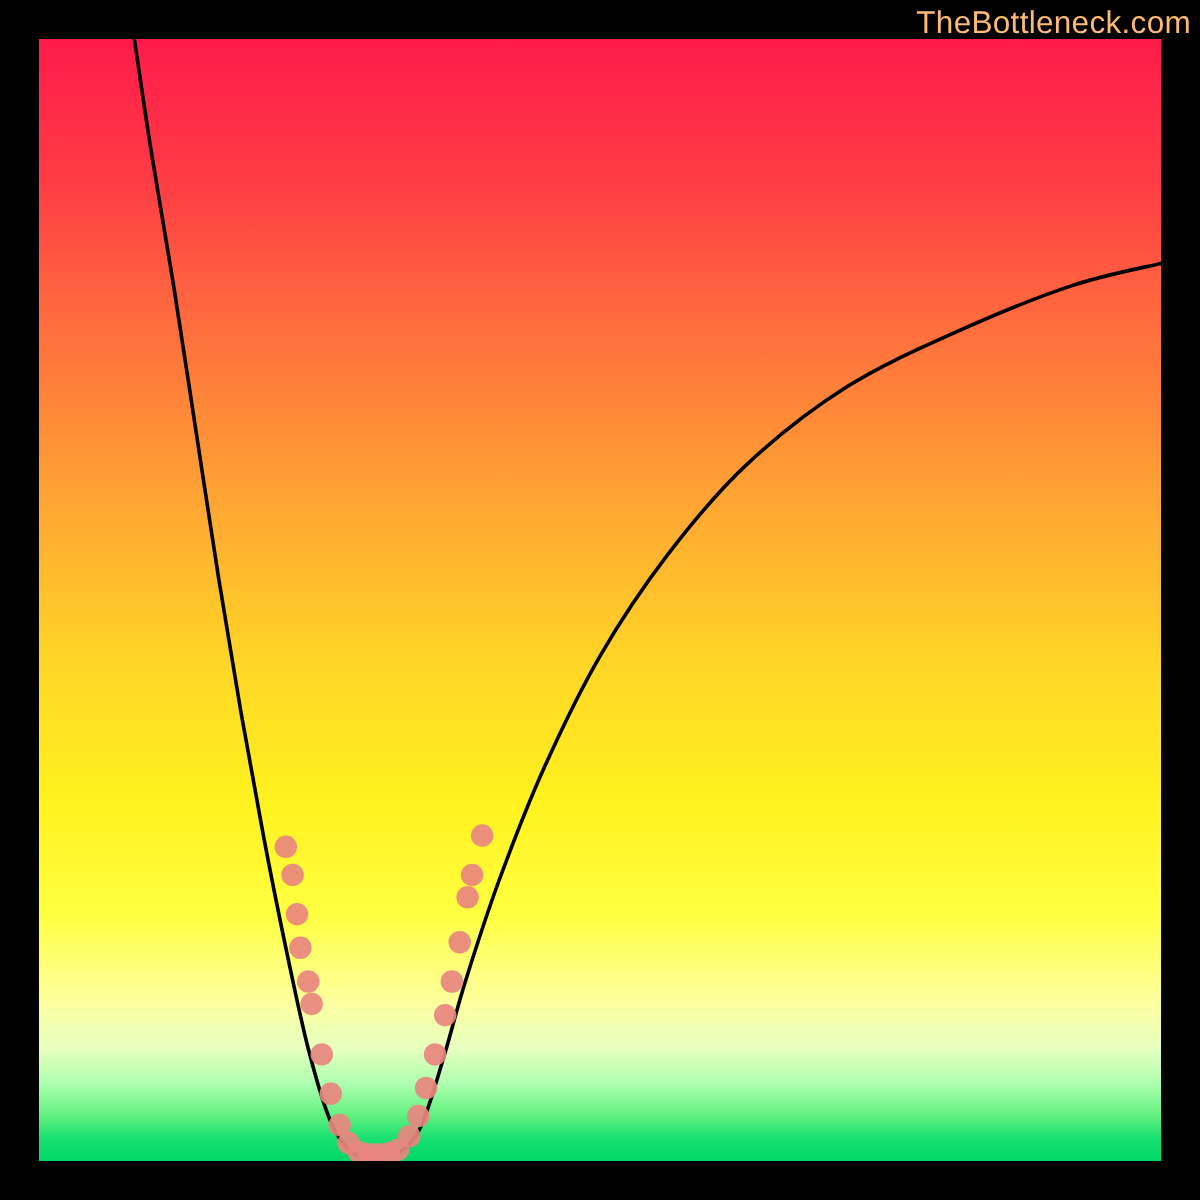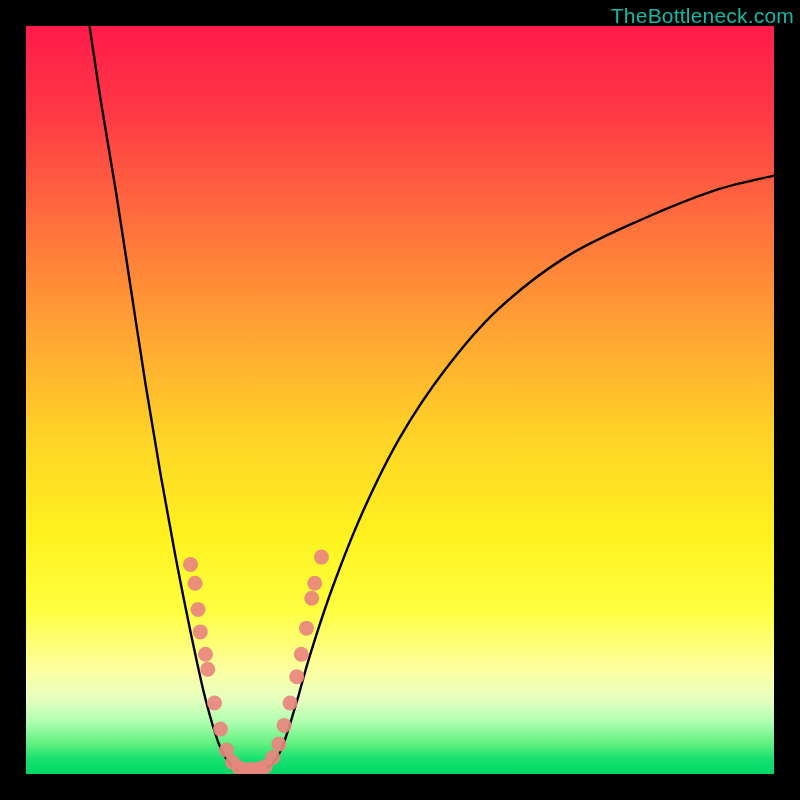--- a/index.html
+++ b/index.html
@@ -45,21 +45,21 @@
     position: absolute;
     left: 0;
     top: 0;
     width: 748px;
     height: 748px;
   }
   .watermark {
     position: absolute;
     top: 4px;
     right: 6px;
-    color: #14b8a6;
+    color: #fdba74;
     font-size: 21px;
     font-weight: 500;
     letter-spacing: 0.2px;
     user-select: none;
   }
 </style>
 </head>
 <body>
 
 <div class="frame">

